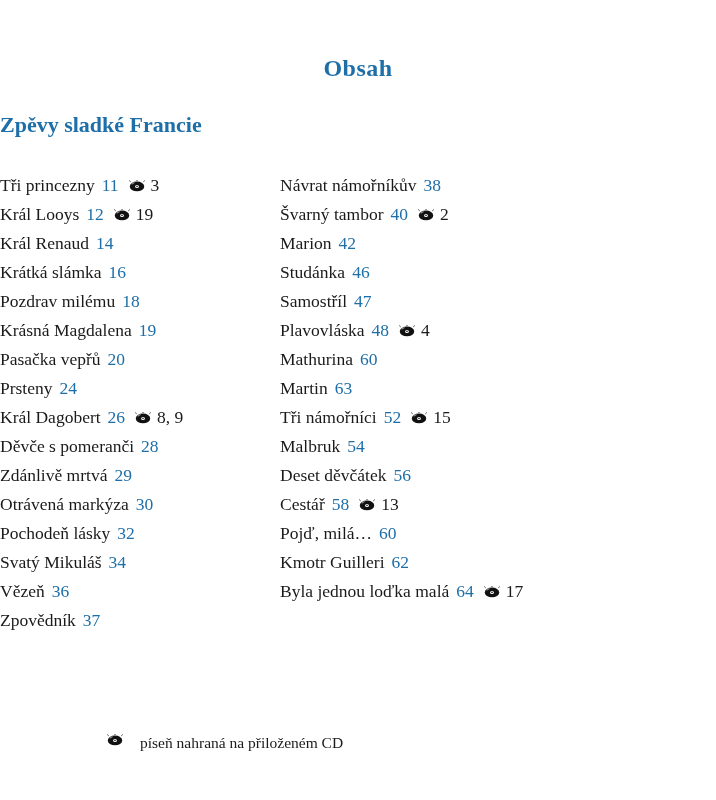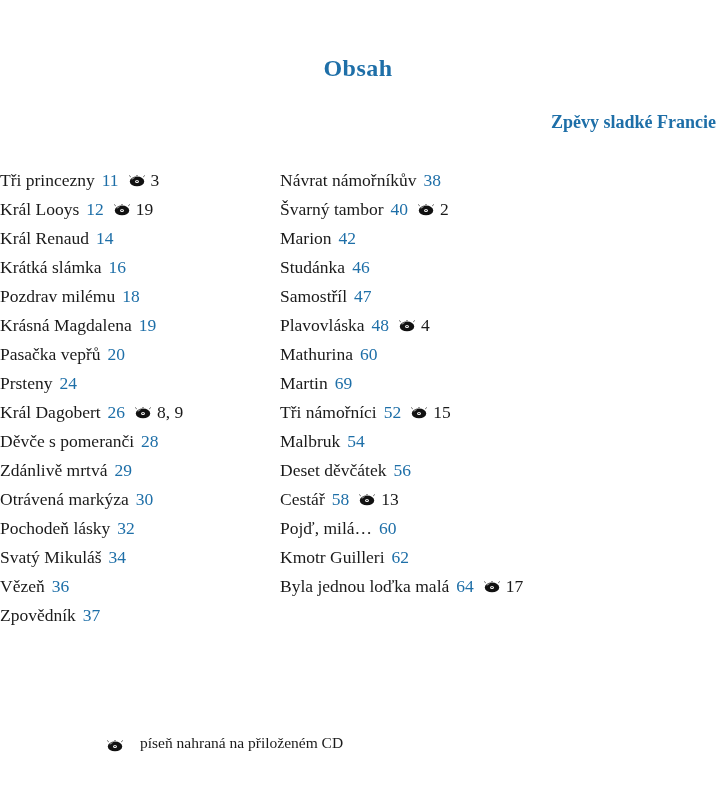--- a/index.html
+++ b/index.html
@@ -22,22 +22,22 @@
     padding-top: 55px;
     text-align: center;
     font-size: 24px;
     font-weight: bold;
     color: #1e6fa8;
     letter-spacing: 0.5px;
   }
   .section-heading {
     margin: 0;
     padding-top: 30px;
-    text-align: right;
-    font-size: 18px;
+    text-align: left;
+    font-size: 22px;
     font-weight: bold;
     color: #1e6fa8;
   }
   .columns {
     display: flex;
     padding-right: 40px;
     margin-top: 33px;
   }
   .col {
     box-sizing: border-box;
@@ -63,21 +63,21 @@
     line-height: 0;
   }
   .entry .track {
     color: #1a1a1a;
   }
   .legend {
     position: absolute;
     left: 106px;
     bottom: 48px;
     display: flex;
-    align-items: flex-end;
+    align-items: flex-start;
     font-size: 15.5px;
     color: #1a1a1a;
   }
   .legend .cd-wrap {
     margin: 0 16px 0 0;
   }
 </style>
 </head>
 <body>
 
@@ -137,21 +137,21 @@
         <div class="entry"><span class="title">Studánka</span><span class="page-num">46</span></div>
         <div class="entry"><span class="title">Samostříl</span><span class="page-num">47</span></div>
         <div class="entry"><span class="title">Plavovláska</span><span class="page-num">48</span><span class="cd-wrap"><svg viewBox="0 0 22 15" width="18" height="12" aria-hidden="true">
               <path d="M3 2.2 L1.4 0.8 M19 2.2 L20.6 0.8 M11 1.2 L11 -0.5" stroke="#111" stroke-width="1.1" fill="none"></path>
               <ellipse cx="11" cy="8" rx="9" ry="6.2" fill="#111"></ellipse>
               <ellipse cx="11" cy="8" rx="2.4" ry="1.9" fill="#fff"></ellipse>
               <ellipse cx="11" cy="8" rx="1" ry="0.8" fill="#111"></ellipse>
               <path d="M4.5 5.5 A 8 5.5 0 0 1 8 3.3" stroke="#fff" stroke-width="0.9" fill="none" opacity="0.9"></path>
             </svg></span><span class="track">4</span></div>
         <div class="entry"><span class="title">Mathurina</span><span class="page-num">60</span></div>
-        <div class="entry"><span class="title">Martin</span><span class="page-num">69</span></div>
+        <div class="entry"><span class="title">Martin</span><span class="page-num">63</span></div>
         <div class="entry"><span class="title">Tři námořníci</span><span class="page-num">52</span><span class="cd-wrap"><svg viewBox="0 0 22 15" width="18" height="12" aria-hidden="true">
               <path d="M3 2.2 L1.4 0.8 M19 2.2 L20.6 0.8 M11 1.2 L11 -0.5" stroke="#111" stroke-width="1.1" fill="none"></path>
               <ellipse cx="11" cy="8" rx="9" ry="6.2" fill="#111"></ellipse>
               <ellipse cx="11" cy="8" rx="2.4" ry="1.9" fill="#fff"></ellipse>
               <ellipse cx="11" cy="8" rx="1" ry="0.8" fill="#111"></ellipse>
               <path d="M4.5 5.5 A 8 5.5 0 0 1 8 3.3" stroke="#fff" stroke-width="0.9" fill="none" opacity="0.9"></path>
             </svg></span><span class="track">15</span></div>
         <div class="entry"><span class="title">Malbruk</span><span class="page-num">54</span></div>
         <div class="entry"><span class="title">Deset děvčátek</span><span class="page-num">56</span></div>
         <div class="entry"><span class="title">Cestář</span><span class="page-num">58</span><span class="cd-wrap"><svg viewBox="0 0 22 15" width="18" height="12" aria-hidden="true">

